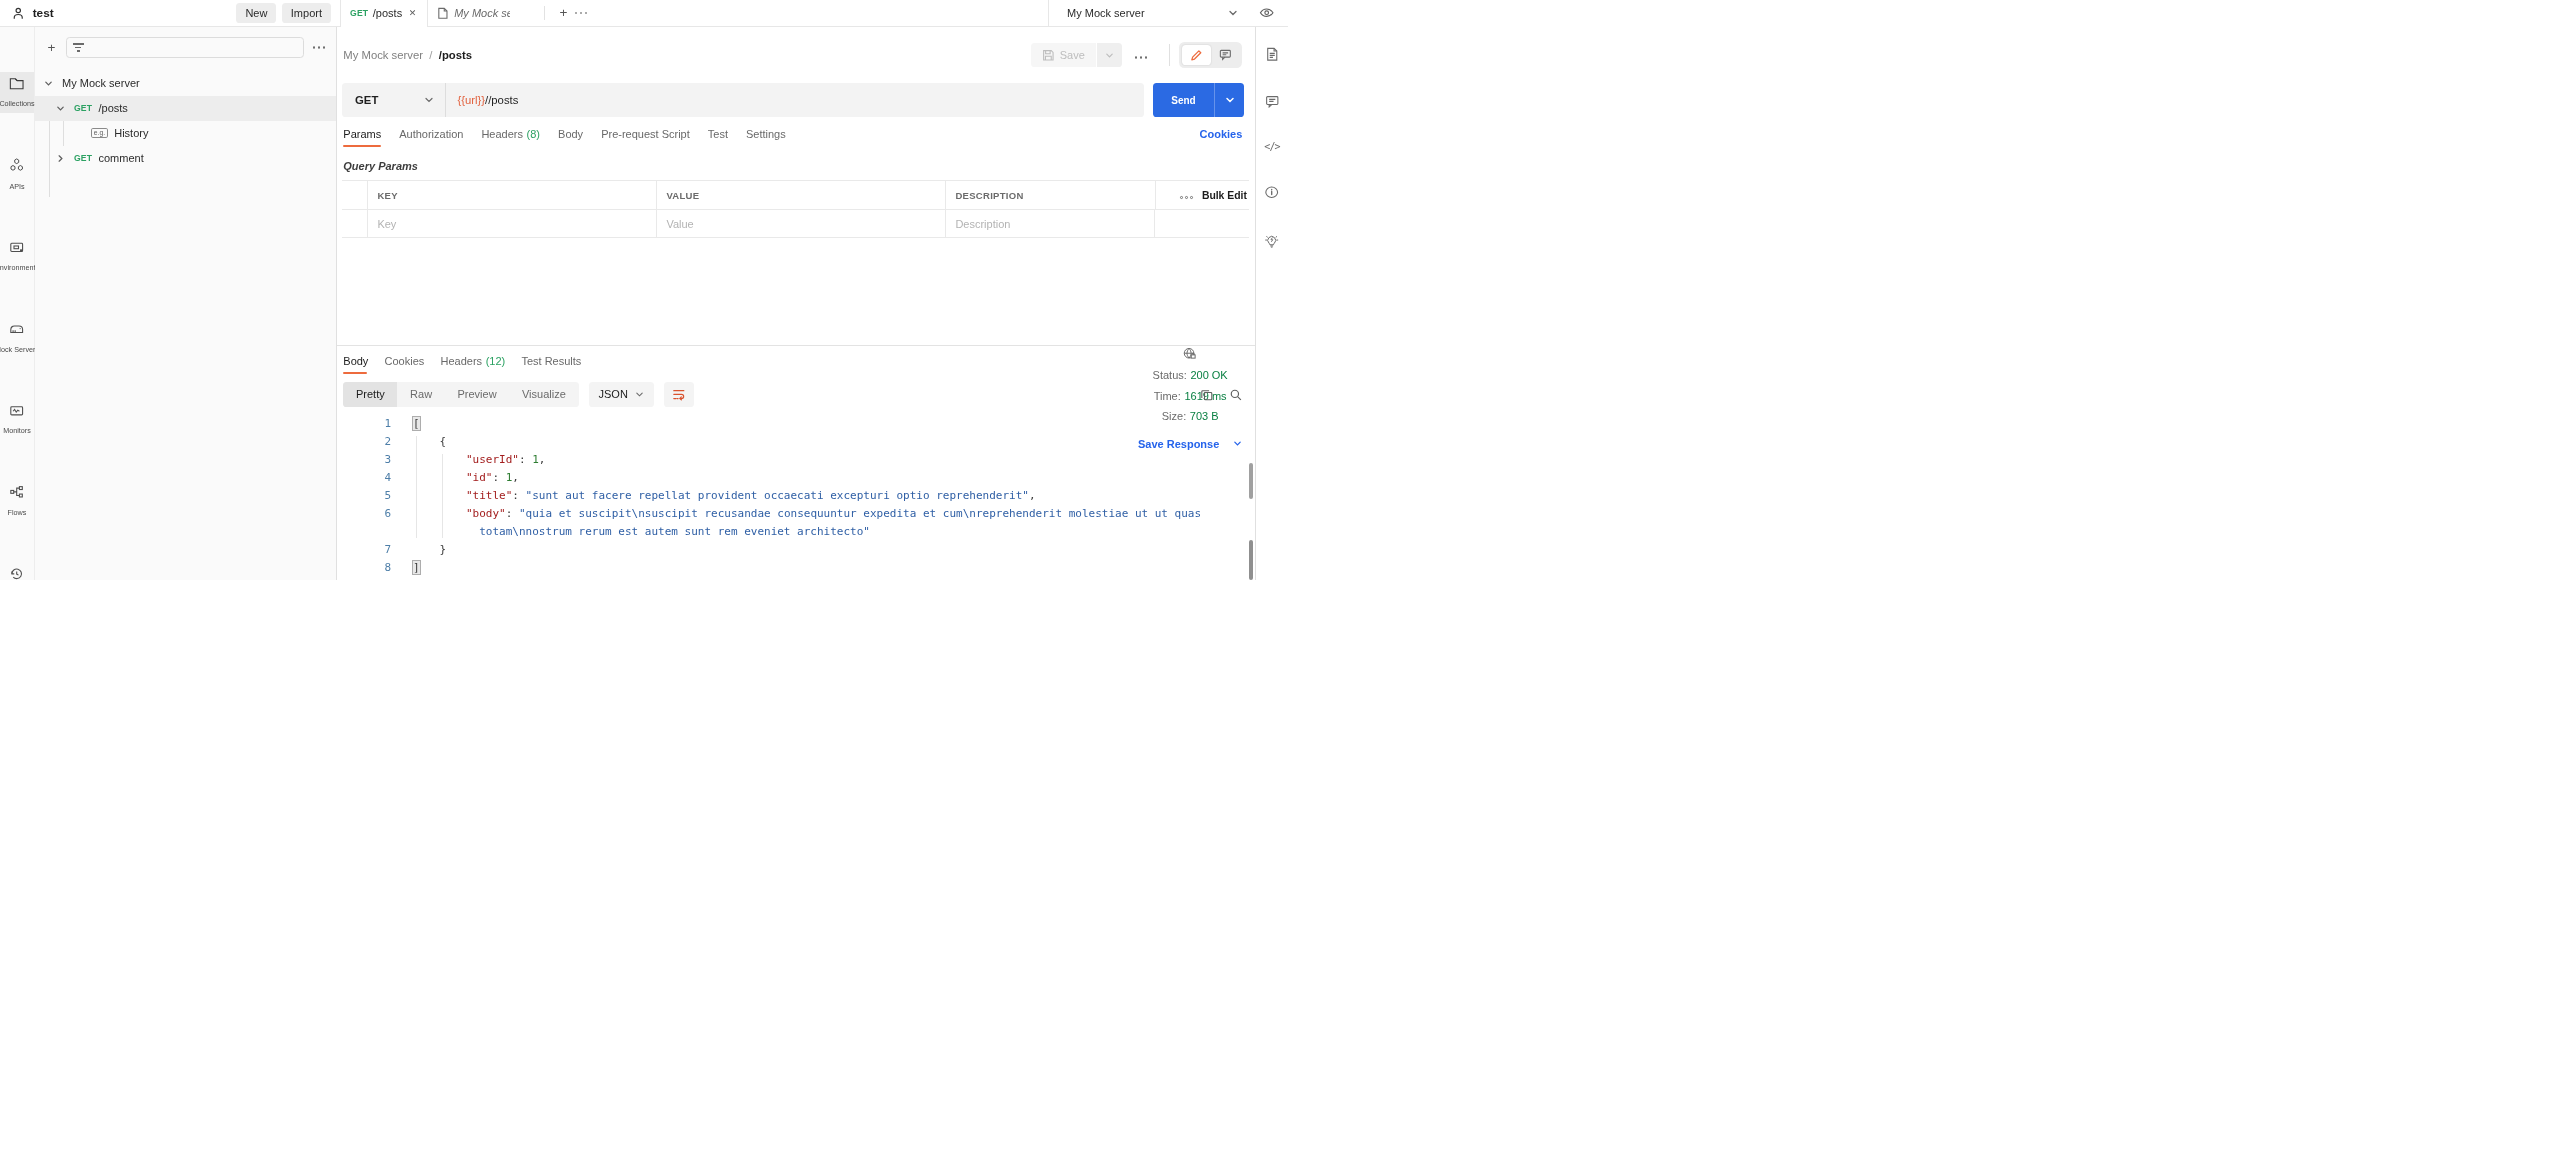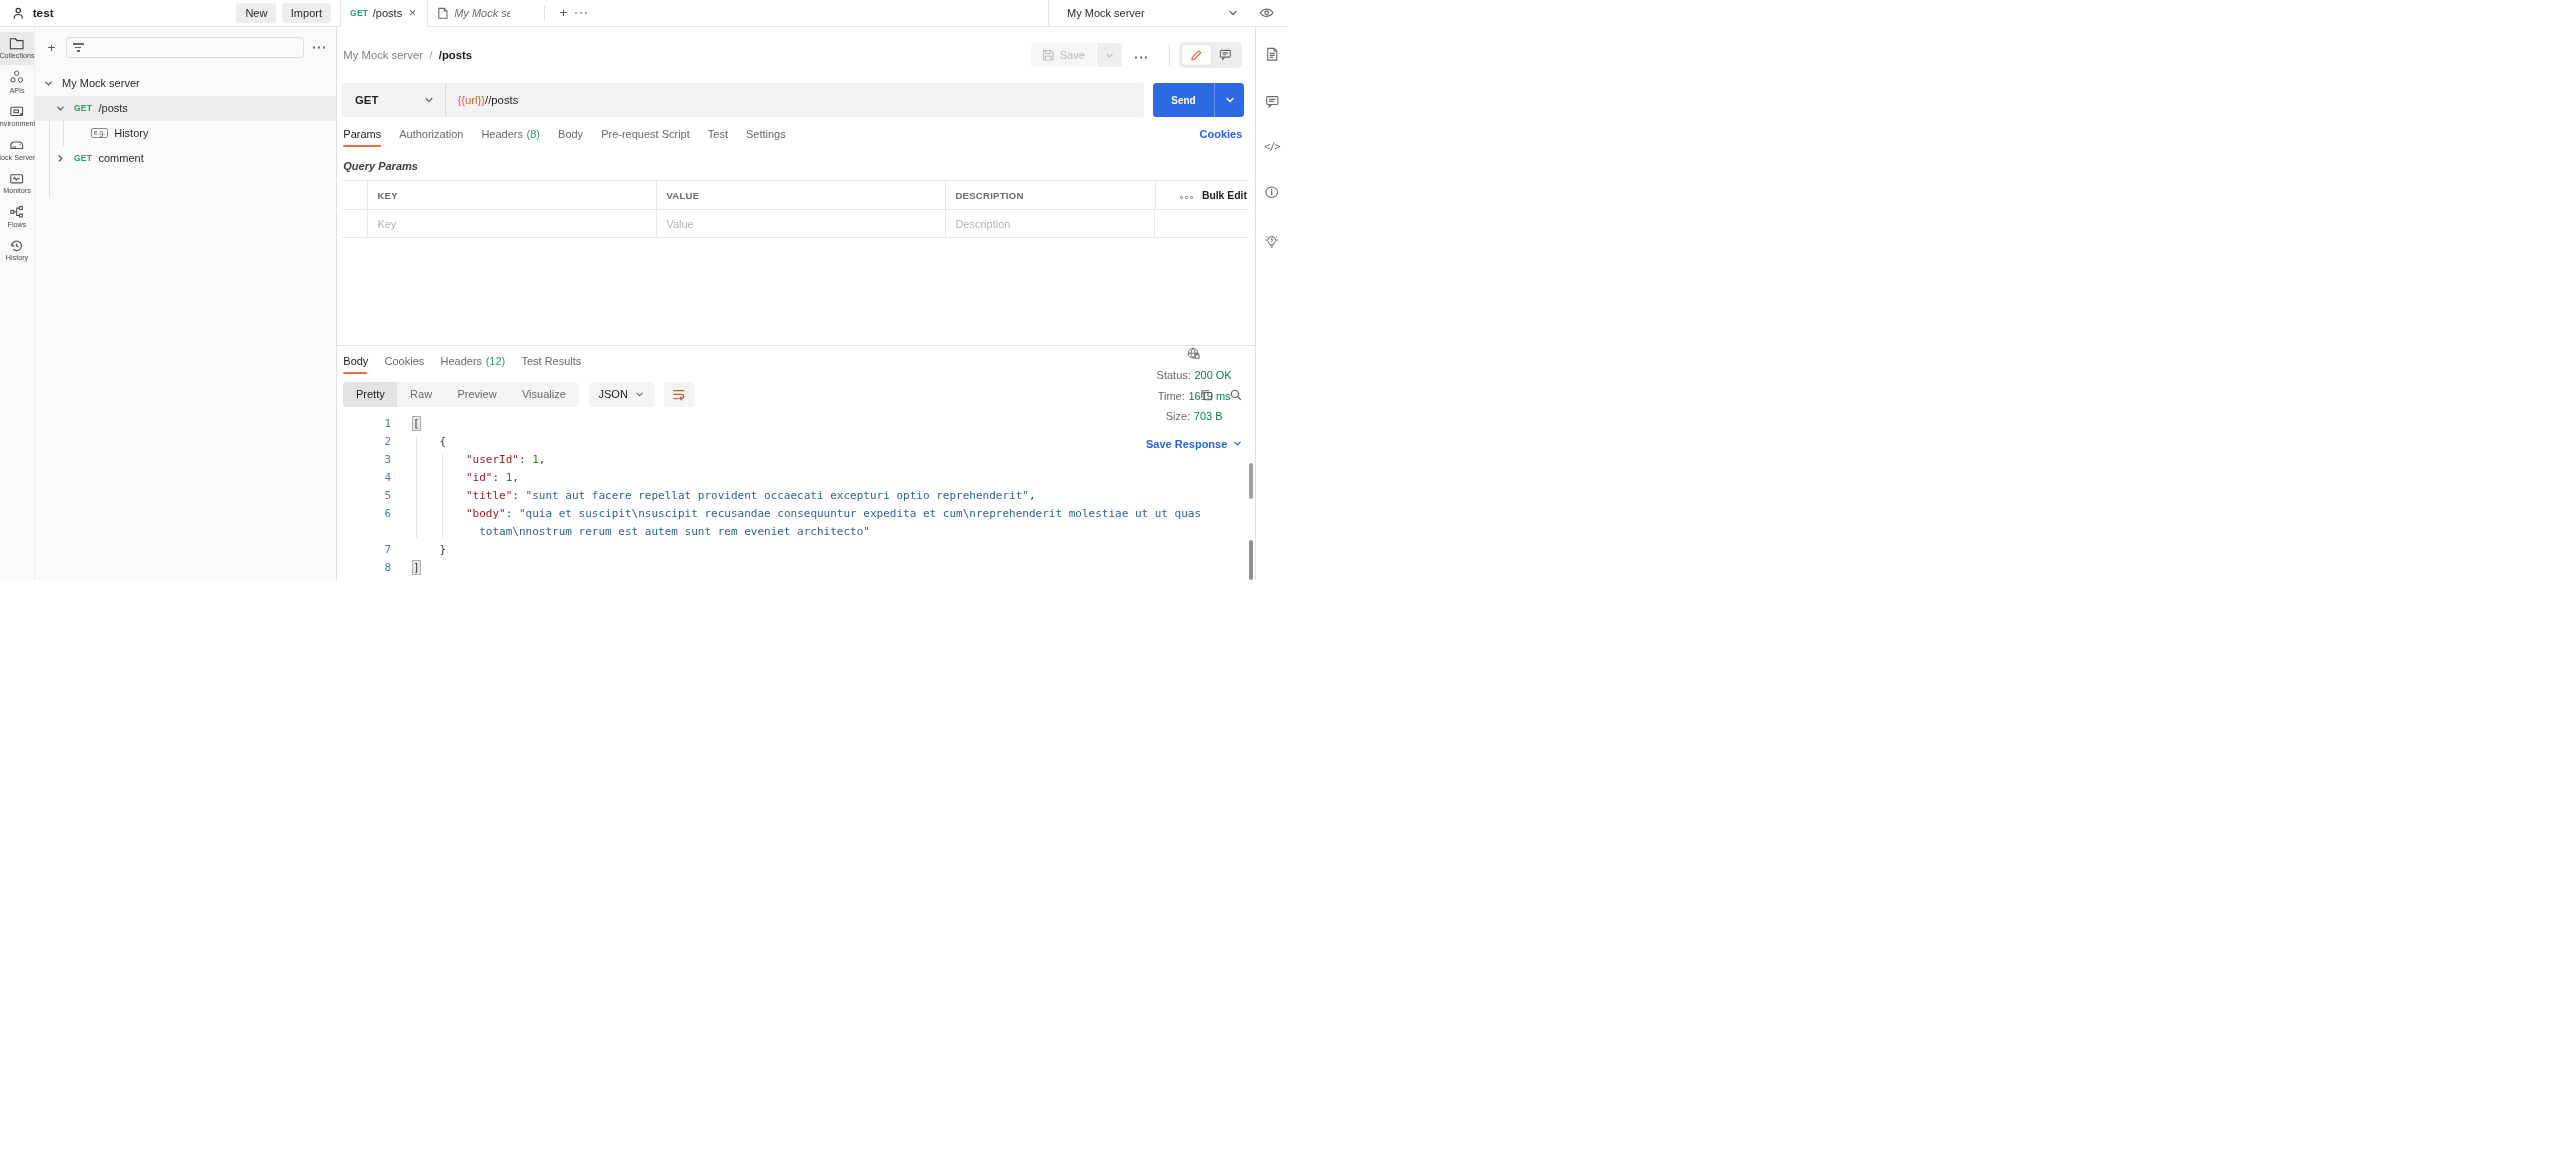--- a/index.html
+++ b/index.html
@@ -27,21 +27,21 @@
   .plus { font-size:13.6px; line-height:1; color:#555; }
   .dots { display:inline-flex; gap:2.3px; align-items:center; }
   .dots i { width:2.7px; height:2.7px; border:0.9px solid #6f6f6f; border-radius:50%; display:block; }
   .env-section { width:197px; flex:none; border-left:0.9px solid #e7e7e7; display:flex; align-items:center; padding:0 7.2px 0 18px; }
   .env-name { font-size:11px; color:#2b2b2b; flex:1; }
   .eye-cell { width:43px; flex:none; display:flex; align-items:center; justify-content:center; color:#5f5f5f; }
 
   
   .cols { flex:1; display:flex; min-height:0; }
   .navstrip { width:35px; flex:none; background:#fafafa; border-right:0.9px solid #ededed; padding-top:4.5px; }
-  .nav-item { display:flex; flex-direction:column; align-items:center; gap:1px; padding:5.4px 0 4.5px; cursor:pointer; color:#4f4f4f; }
+  .nav-item { display:flex; flex-direction:column; align-items:center; gap:9px; padding:5.4px 0 4.5px; cursor:pointer; color:#4f4f4f;margin-top:40px; }
   .nav-item .lbl { font-size:7.2px; color:#4a4a4a; white-space:nowrap; }
   .nav-item.active { background:#e9e9e9; }
 
   .treepanel { width:302px; flex:none; background:#fafafa; border-right:0.9px solid #e0e0e0; padding-top:10px; }
   .tree-toolbar { display:flex; align-items:center; padding:0 7.2px 0 9px; }
   .tree-search { flex:1; height:21px; border:0.9px solid #dcdcdc; border-radius:3.6px; background:#fafafa; margin:0 5.4px 0 7.2px; display:flex; align-items:center; padding:0 5.4px; cursor:text; }
   .flt { display:flex; flex-direction:column; gap:2.3px; width:11px; }
   .flt i { height:1.3px; background:#6b6b6b; display:block; }
   .flt i:nth-child(1){width:11px} .flt i:nth-child(2){width:6.3px; margin:0 auto;} .flt i:nth-child(3){width:2.7px; margin:0 auto;}
   .tree { margin-top:12.7px; }
@@ -110,21 +110,21 @@
 
   
   .response { border-top:0.9px solid #e3e3e3; flex:none; display:flex; flex-direction:column; height:235px; }
   .resp-tabs { height:30px; flex:none; display:flex; align-items:stretch; padding:0 12.7px 0 6.3px; }
   .resp-tabs .rtab { padding:0 8.1px; }
   .resp-tabs .rtab.active::after { bottom:1.8px; }
   .resp-meta { margin-left:auto; display:flex; align-items:center; gap:8.1px; color:#6b6b6b;flex-direction:column; }
   .meta-pair { display:flex; gap:3.6px; font-size:11px; white-space:nowrap; }
   .meta-pair .v { color:#0a8043; }
   .meta-div { width:0.9px; height:18px; background:#e0e0e0; margin:0 3.6px; }
-  .save-resp { color:#2563eb; font-weight:700; font-size:11px; display:flex; align-items:center; gap:6px; cursor:pointer; white-space:nowrap; }
+  .save-resp { color:#2563eb; font-weight:700; font-size:11px; display:flex; align-items:center; gap:14px; cursor:pointer; white-space:nowrap; }
 
   .resp-toolbar { height:33px; flex:none; display:flex; align-items:center; margin:1.8px 12.7px 0 6.3px; }
   .viewseg { background:#f4f4f4; border-radius:3.6px; display:flex; height:25px; overflow:hidden; }
   .vseg { display:flex; align-items:center; padding:0 12.7px; color:#6b6b6b; font-size:11px; cursor:pointer; }
   .vseg.active { background:#e3e3e3; color:#1c1c1c; }
   .fmt-dd { background:#f4f4f4; border-radius:3.6px; height:25px; display:flex; align-items:center; gap:7.2px; padding:0 10px; margin-left:10px; color:#1c1c1c; cursor:pointer; }
   .wrap-btn { background:#f4f4f4; border-radius:3.6px; height:25px; width:30px; display:flex; align-items:center; justify-content:center; margin-left:10px; color:#d9532f; cursor:pointer; }
   .tool-right { margin-left:auto; display:flex; align-items:center; gap:15.4px; color:#5f5f5f; }
 
   .code { position:relative; flex:1; overflow:hidden; padding-top:4.5px; font-family:"DejaVu Sans Mono","Liberation Mono",monospace; font-size:11px; }

